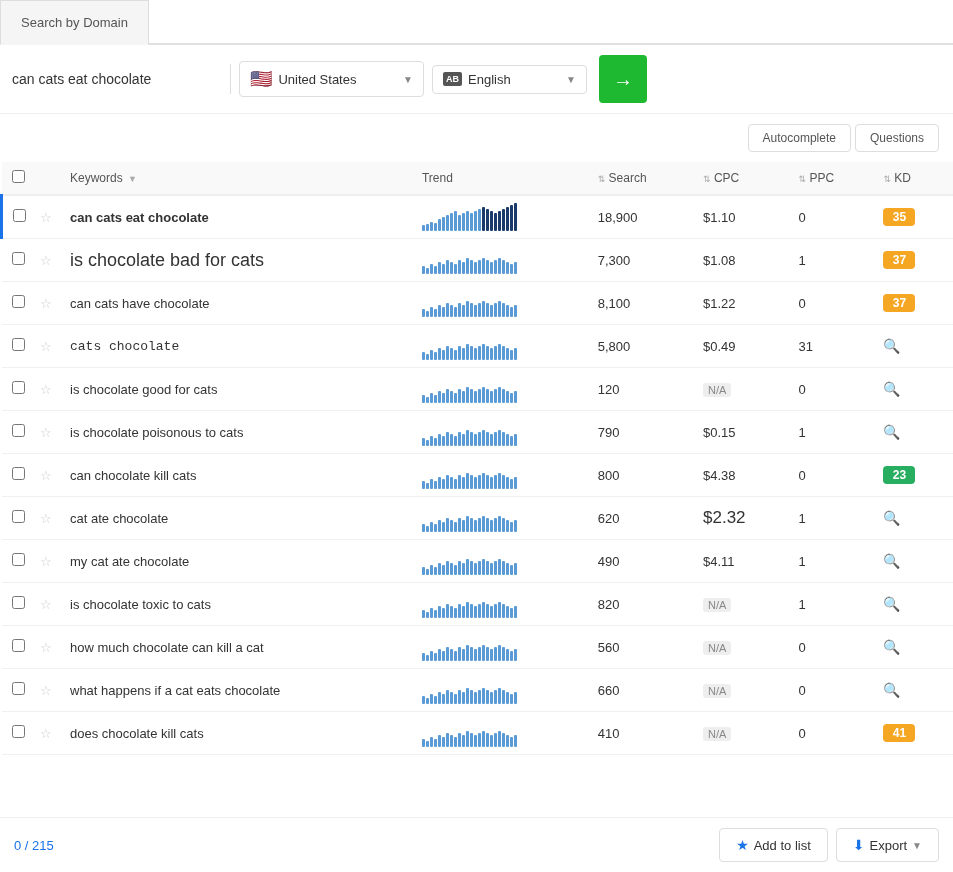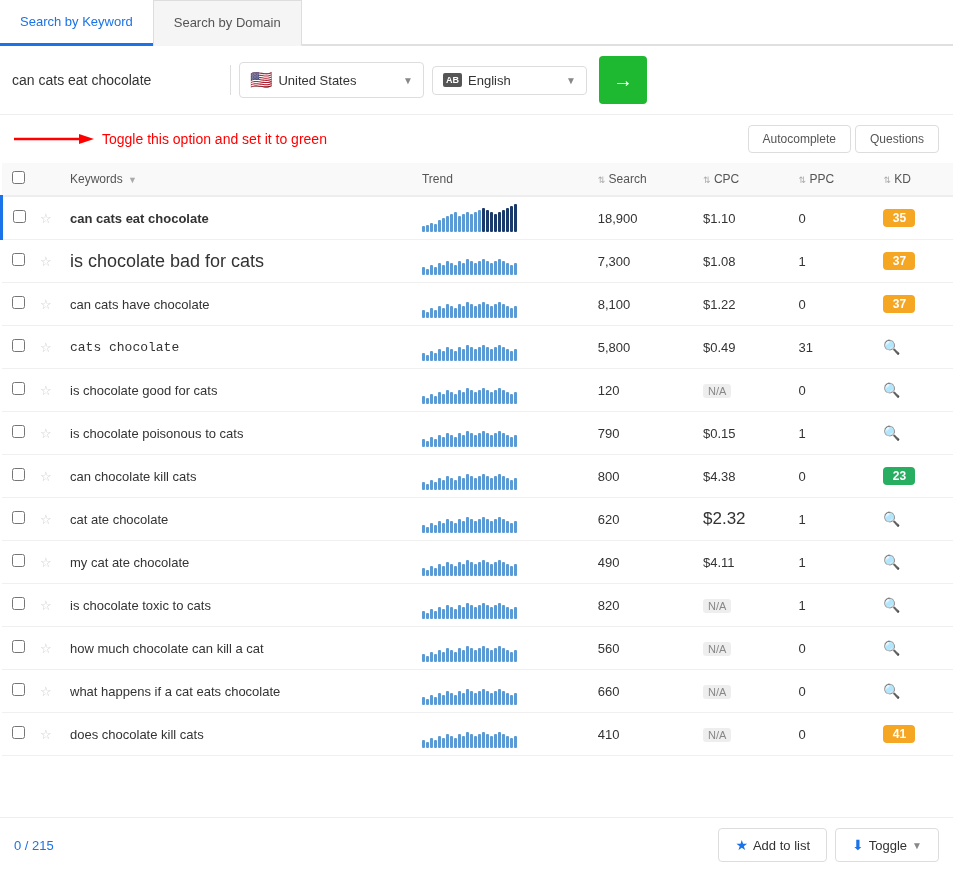--- a/index.html
+++ b/index.html
@@ -11,50 +11,40 @@
     thead tr { background: #f9f9f9; border-bottom: 2px solid #eee; }
     th { padding: 8px 10px; font-size: 12px; color: #555; font-weight: 500; text-align: left; white-space: nowrap; }
     td { padding: 7px 10px; border-bottom: 1px solid #f0f0f0; font-size: 13px; vertical-align: middle; }
 
     input[type="checkbox"] { cursor: pointer; }
   </style>
 </head>
 <body>
 
 <div style="display:flex; border-bottom:2px solid #e0e0e0;">
-  <div class="tab active" style="padding:14px 20px; cursor:pointer; font-size:13px; color:#1a73e8; border-bottom:3px solid #1a73e8; margin-bottom:-2px; font-weight:500;">Search by Keyword</div>
   <div class="tab" style="padding:14px 20px; cursor:pointer; font-size:13px; color:#555; background:#f5f5f5; border:1px solid #ddd; border-bottom:1px solid #f5f5f5; margin-bottom:-2px;">Search by Domain</div>
 </div>
 
 <div style="display:flex; align-items:center; padding:10px 12px; gap:8px; border-bottom:1px solid #eee;">
   <input type="text" style="border: none; outline: none; font-size: 14px; color: rgb(51, 51, 51); flex: 0 0 210px;" value="can cats eat chocolate">
   <div style="width:1px; height:30px; background:#ddd;"></div>
   <div style="display:flex; align-items:center; gap:6px; padding:6px 10px; border:1px solid #ddd; border-radius:4px; cursor:pointer; min-width:185px; color:#333; font-size:13px;">
     <span style="font-size:18px;">🇺🇸</span>
     <span>United States</span>
     <span style="margin-left:auto; color:#888; font-size:10px;">▼</span>
   </div>
   <div style="display:flex; align-items:center; gap:6px; padding:6px 10px; border:1px solid #ddd; border-radius:4px; cursor:pointer; min-width:155px; color:#333; font-size:13px;">
     <span style="background:#555; color:#fff; font-size:9px; padding:2px 3px; border-radius:2px; font-weight:bold;">AB</span>
     <span>English</span>
     <span style="margin-left:auto; color:#888; font-size:10px;">▼</span>
   </div>
   <button style="background:#1eb831; color:#fff; border:none; border-radius:4px; width:48px; height:48px; cursor:pointer; font-size:20px; display:flex; align-items:center; justify-content:center; margin-left:4px;">→</button>
 </div>
 
 <div style="display:flex; align-items:center; padding:10px 14px; gap:16px;">
-  <div style="display:flex; align-items:center; gap:8px;">
-    <span style="color:red; font-size:22px; display:flex; align-items:center;">
-      <svg width="80" height="20" viewBox="0 0 80 20">
-          <line x1="0" y1="10" x2="65" y2="10" stroke="red" stroke-width="2.5"></line>
-          <polygon points="65,5 80,10 65,15" fill="red"></polygon>
-        </svg>
-    </span>
-    <span style="color:red; font-size:14px; font-weight:500;">Toggle this option and set it to green</span>
-  </div>
   <div style="display:flex; gap:4px; margin-left:auto;">
     <div style="padding:6px 14px; border:1px solid #ddd; border-radius:4px; cursor:pointer; font-size:12px; color:#555; background:#fff;">Autocomplete</div>
     <div style="padding:6px 14px; border:1px solid #ddd; border-radius:4px; cursor:pointer; font-size:12px; color:#555; background:#fff;">Questions</div>
   </div>
 </div>
 
 <div style="overflow-y:auto; height:calc(872px - 228px); position:relative;">
   <table style="width:100%; border-collapse:collapse;">
     <thead>
       <tr style="background:#f9f9f9; border-bottom:2px solid #eee;">
@@ -567,17 +557,17 @@
 
 <div style="display:flex; align-items:center; padding:10px 14px; border-top:1px solid #eee; background:#fff; position:fixed; bottom:0; width:953px;">
   <span style="font-size:13px; color:#1a73e8; font-weight:500;">0 / 215</span>
   <div style="margin-left:auto; display:flex; gap:8px;">
     <button style="display:flex; align-items:center; gap:5px; padding:8px 16px; border:1px solid #ddd; border-radius:4px; cursor:pointer; font-size:13px; background:#fff; color:#333;">
       <span style="color:#1a73e8; font-size:14px;">★</span>
       <span>Add to list</span>
     </button>
     <button style="display:flex; align-items:center; gap:5px; padding:8px 16px; border:1px solid #ddd; border-radius:4px; cursor:pointer; font-size:13px; background:#fff; color:#333;">
       <span style="color:#1a73e8; font-size:14px;">⬇</span>
-      <span>Toggle</span>
+      <span>Export</span>
       <span style="font-size:10px; color:#888;">▼</span>
     </button>
   </div>
 </div>
 
 </body></html>

